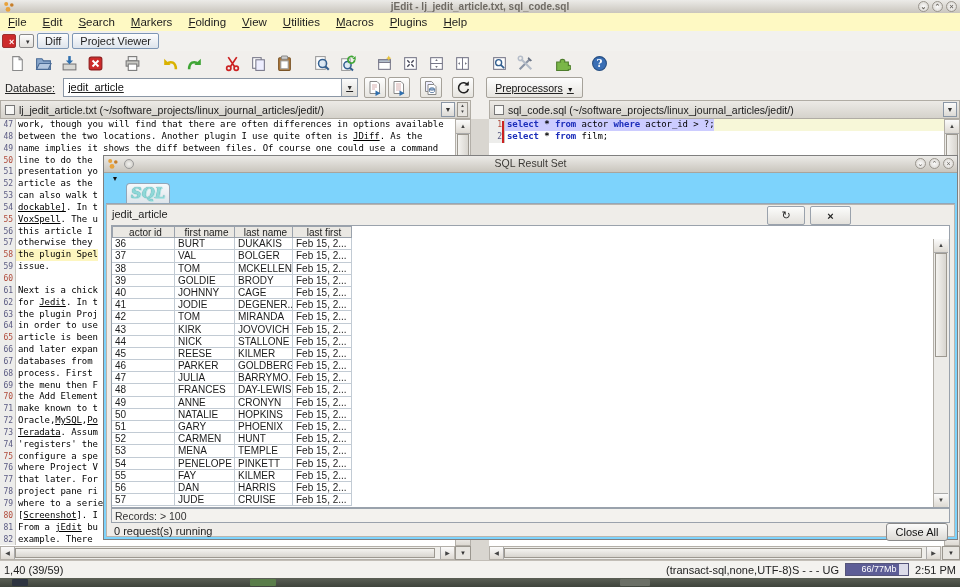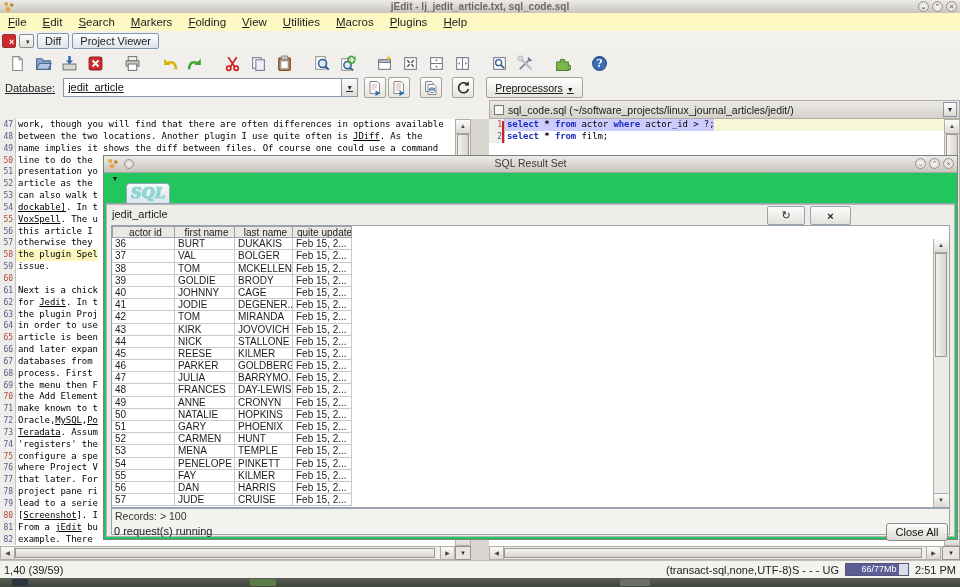--- a/index.html
+++ b/index.html
@@ -101,21 +101,21 @@
     display:flex;align-items:center;font-size:11px;color:#222;box-sizing:border-box;}
   #caretpos{margin-left:4px;}
   #status-right{margin-left:auto;display:flex;align-items:center;gap:6px;margin-right:4px;}
   #memgauge{position:relative;width:64px;height:13px;border:1px solid #55557a;background:#dcdcea;box-sizing:border-box;}
   #memfill{position:absolute;left:0;top:0;bottom:0;width:86%;background:#5d5d96;}
   #memtext{position:absolute;left:4px;right:0;top:0;text-align:center;font-size:9px;line-height:11px;color:#fff;}
   
   #taskbar{left:0;top:578px;width:960px;height:9px;background:linear-gradient(#5a5f55,#3f443c);}
   #taskbar .blob{position:absolute;top:1px;height:7px;border-radius:1px;}
   
-  #resultwin{left:103px;top:155px;width:855px;height:385px;background:#22c55e;border:1px solid #7f7f7f;
+  #resultwin{left:103px;top:155px;width:855px;height:385px;background:#7dd3fc;border:1px solid #7f7f7f;
     box-sizing:border-box;z-index:10;}
   #rw-title{position:absolute;left:0;top:0;right:0;height:16px;background:linear-gradient(#ecebe8,#c9c5bd);
     border-bottom:1px solid #a8a49c;font-size:10.5px;color:#3c3a36;}
   #rw-title .ttl{position:absolute;left:0;right:0;text-align:center;line-height:15px;}
   #rw-title .appicon{top:2px;}
   #rw-title .circ{position:absolute;left:20px;top:3px;width:10px;height:10px;border-radius:50%;
     background:radial-gradient(#f2f2f0,#c9c6bf);border:1px solid #999;box-sizing:border-box;}
   #rw-title .wbtns{top:2px;}
   #rw-menu{position:absolute;left:4px;top:18px;width:14px;height:10px;font-size:7px;line-height:9px;text-align:center;color:#111;}
   #rw-tab{position:absolute;left:22px;top:27px;width:44px;height:21px;background:linear-gradient(#f6f9fb,#dde4ea);
@@ -132,21 +132,21 @@
   #rw-table{position:absolute;left:4px;top:20px;right:4px;height:281px;background:#fff;border:1px solid #9aa2ac;overflow:hidden;}
   .trow{display:flex;height:12.2px;box-sizing:border-box;}
   .tcell{box-sizing:border-box;border-right:1px solid #c2cbd4;border-bottom:1px solid #c2cbd4;
     font-size:10px;line-height:11.5px;padding-left:3px;color:#1c1c1c;overflow:hidden;white-space:nowrap;flex:none;}
   .thead .tcell{background:#eae8e3;border:1px solid #9aa2ac;border-left:none;text-align:center;padding-left:4px;color:#222;}
   .thead .tcell:first-child{border-left:1px solid #9aa2ac;}
   .c0{width:63px;} .c1{width:60px;} .c2{width:58px;} .c3{width:59px;}
   #rw-vscroll{position:absolute;right:0px;top:13px;bottom:0;width:15px;background:#ecebe8;border-left:1px solid #b3afa8;}
   #rw-vscroll .sarr{width:14px;}
   #rw-vscroll .sthumb{height:104px;}
-  #rw-records{position:absolute;left:4px;right:4px;top:303px;height:27px;background:#f3f2ee;border:1px solid #9aa2ac;
+  #rw-records{position:absolute;left:4px;right:4px;top:303px;height:15px;background:#f3f2ee;border:1px solid #9aa2ac;
     font-size:10.5px;line-height:14px;padding-left:3px;color:#333;box-sizing:border-box;}
   #rw-status{position:absolute;left:0px;right:0;top:320px;height:14px;font-size:11px;color:#222;padding-left:7px;}
   #rw-closeall{position:absolute;right:6px;top:318px;width:62px;height:18px;border:1px solid #8a8a8a;
     background:linear-gradient(#fcfcfb,#dcdad5);border-radius:3px;font-size:11px;color:#111;line-height:15px;}
 </style>
 </head>
 <body>
 
 <div class="app">
 
@@ -390,20 +390,26 @@
         <button class="sqbtn gap"><span><svg viewBox="0 0 16 16">
               <path d="M12.8 5.2A5 5 0 1 0 13.4 9" fill="none" stroke="#222" stroke-width="1.5"></path>
               <path d="M13.8 1.2v4.4h-4.4z" fill="#222"></path>
             </svg></span></button>
       </span>
     <button id="preproc">
       <span>Preprocessors</span><span class="car">▼</span>
     </button>
   </div>
 
+  <div class="abs bufbar" id="buf-left">
+    <span class="bufico"></span>
+    <span class="buflabel">lj_jedit_article.txt (~/software_projects/linux_journal_articles/jedit/)</span>
+    <span class="bufdrop">▼</span>
+    <span class="bufwidget">▲<br>▼</span>
+  </div>
   <div class="abs bufbar" id="buf-right">
     <span class="bufico"></span>
     <span class="buflabel">sql_code.sql (~/software_projects/linux_journal_articles/jedit/)</span>
     <span class="bufdrop">▼</span>
   </div>
 
   <div class="abs" id="editors">
     <div class="pane" id="lpane">
         <div class="eline"><span class="lnum">47</span><span class="ltext"><span>work, though you will find that there are often differences in options available</span></span></div>
         <div class="eline"><span class="lnum">48</span><span class="ltext"><span>between the two locations. Another plugin I use quite often is </span><span class="und">JDiff</span><span>. As the</span></span></div>
@@ -430,21 +436,21 @@
         <div class="eline"><span class="lnum">69</span><span class="ltext"><span>the menu then F</span></span></div>
         <div class="eline"><span class="lnum red">70</span><span class="ltext"><span>the Add Element</span></span></div>
         <div class="eline"><span class="lnum">71</span><span class="ltext"><span>make known to t</span></span></div>
         <div class="eline"><span class="lnum">72</span><span class="ltext"><span>Oracle,</span><span class="und">MySQL</span><span>,</span><span class="und">Po</span></span></div>
         <div class="eline"><span class="lnum">73</span><span class="ltext"><span class="und">Teradata</span><span>. Assum</span></span></div>
         <div class="eline"><span class="lnum">74</span><span class="ltext"><span>'registers' the</span></span></div>
         <div class="eline"><span class="lnum red">75</span><span class="ltext"><span>configure a spe</span></span></div>
         <div class="eline"><span class="lnum">76</span><span class="ltext"><span>where Project V</span></span></div>
         <div class="eline"><span class="lnum">77</span><span class="ltext"><span>that later. For</span></span></div>
         <div class="eline"><span class="lnum">78</span><span class="ltext"><span>project pane ri</span></span></div>
-        <div class="eline"><span class="lnum">79</span><span class="ltext"><span>lead to a serie</span></span></div>
+        <div class="eline"><span class="lnum">79</span><span class="ltext"><span>where to a serie</span></span></div>
         <div class="eline"><span class="lnum red">80</span><span class="ltext"><span>[</span><span class="und">Screenshot</span><span>]. I</span></span></div>
         <div class="eline"><span class="lnum">81</span><span class="ltext"><span>From a </span><span class="und">jEdit</span><span> bu</span></span></div>
         <div class="eline"><span class="lnum">82</span><span class="ltext"><span>example. There </span></span></div>
       </div>
     <div class="vscroll" id="lscroll">
       <span class="sarr">▲</span>
       <span class="sthumb"></span>
       <span class="sarr dn">▼</span>
     </div>
     <div id="splitter">
@@ -524,21 +530,21 @@
         <span>↻</span>
       </button>
       <button class="rw-btn" id="rw-close">
         <span>×</span>
       </button>
       <div id="rw-table">
         <div class="trow thead" id="rw-thead">
             <span class="tcell c0">actor id</span>
             <span class="tcell c1">first name</span>
             <span class="tcell c2">last name</span>
-            <span class="tcell c3">quite update</span>
+            <span class="tcell c3">last first</span>
           </div>
         <div id="rw-tbody">
             <div class="trow">
               <span class="tcell c0">36</span>
               <span class="tcell c1">BURT</span>
               <span class="tcell c2">DUKAKIS</span>
               <span class="tcell c3">Feb 15, 2...</span>
             </div>
             <div class="trow">
               <span class="tcell c0">37</span>

